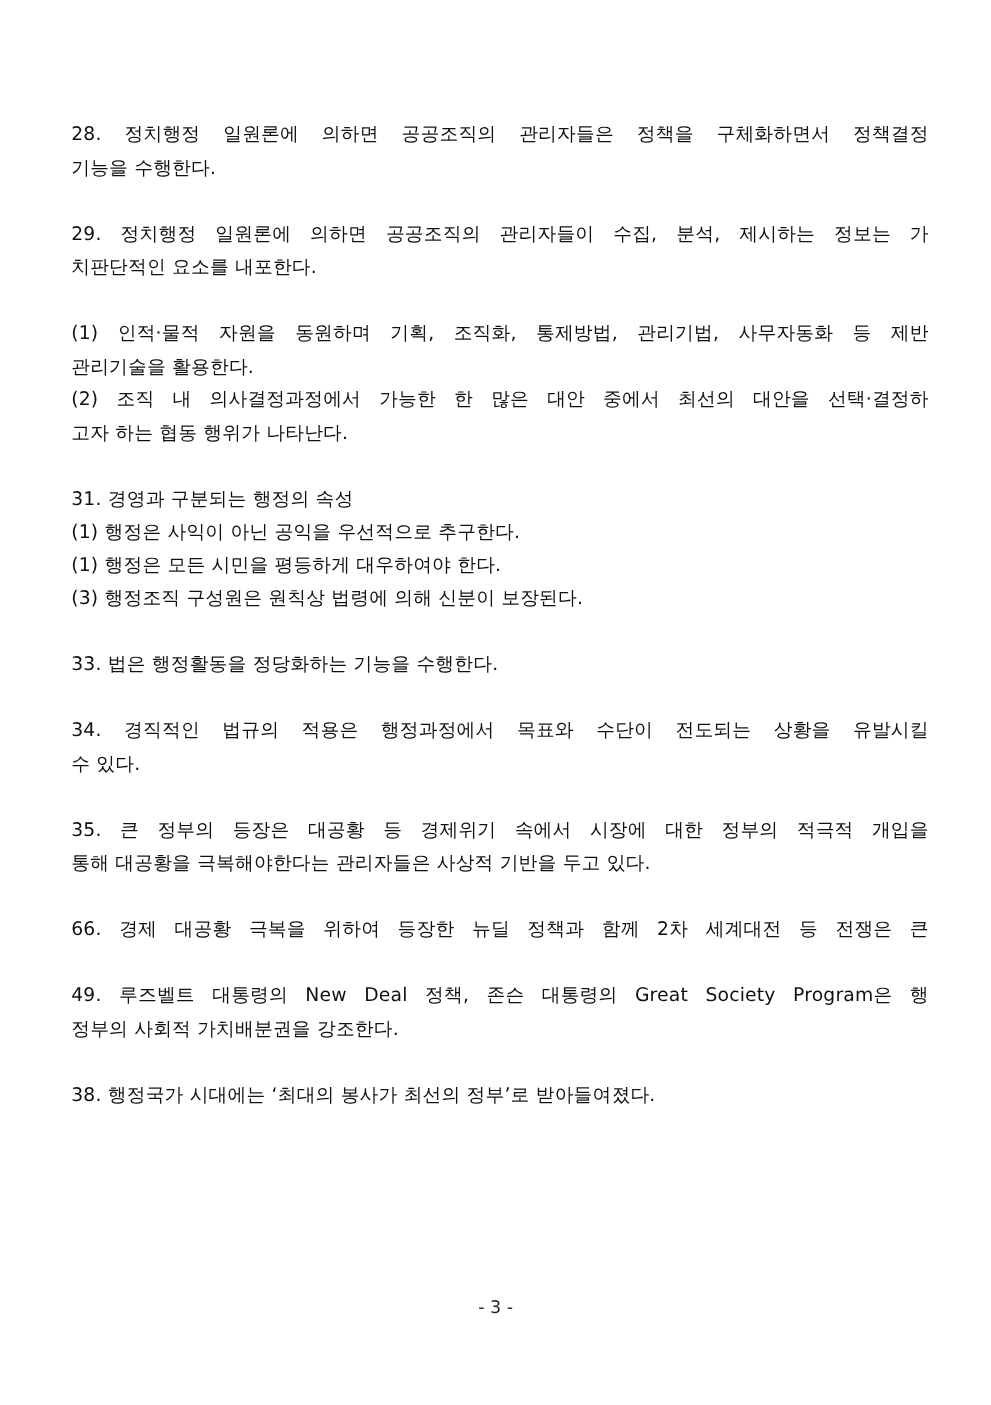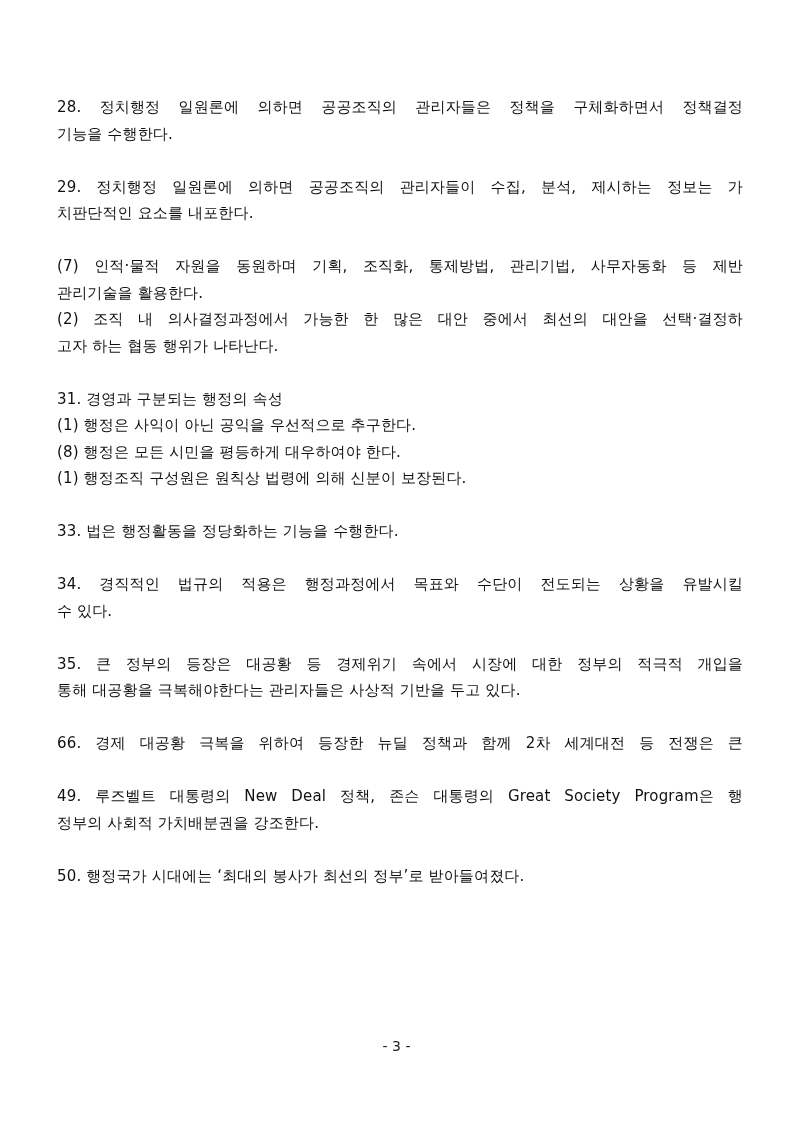--- a/index.html
+++ b/index.html
@@ -66,31 +66,31 @@
       <div class="line">28. 정치행정 일원론에 의하면 공공조직의 관리자들은 정책을 구체화하면서 정책결정</div>
       <div class="line last">기능을 수행한다.</div>
     </div>
 
     <div class="item">
       <div class="line">29. 정치행정 일원론에 의하면 공공조직의 관리자들이 수집, 분석, 제시하는 정보는 가</div>
       <div class="line last">치판단적인 요소를 내포한다.</div>
     </div>
 
     <div class="item">
-      <div class="line">(7) 인적·물적 자원을 동원하며 기획, 조직화, 통제방법, 관리기법, 사무자동화 등 제반</div>
+      <div class="line">(1) 인적·물적 자원을 동원하며 기획, 조직화, 통제방법, 관리기법, 사무자동화 등 제반</div>
       <div class="line last">관리기술을 활용한다.</div>
       <div class="line">(2) 조직 내 의사결정과정에서 가능한 한 많은 대안 중에서 최선의 대안을 선택·결정하</div>
       <div class="line last">고자 하는 협동 행위가 나타난다.</div>
     </div>
 
     <div class="item">
       <div class="line last">31. 경영과 구분되는 행정의 속성</div>
       <div class="line last">(1) 행정은 사익이 아닌 공익을 우선적으로 추구한다.</div>
-      <div class="line last">(8) 행정은 모든 시민을 평등하게 대우하여야 한다.</div>
-      <div class="line last">(1) 행정조직 구성원은 원칙상 법령에 의해 신분이 보장된다.</div>
+      <div class="line last">(1) 행정은 모든 시민을 평등하게 대우하여야 한다.</div>
+      <div class="line last">(3) 행정조직 구성원은 원칙상 법령에 의해 신분이 보장된다.</div>
     </div>
 
 
     <div class="item">
       <div class="line last">33. 법은 행정활동을 정당화하는 기능을 수행한다.</div>
     </div>
 
     <div class="item">
       <div class="line">34. 경직적인 법규의 적용은 행정과정에서 목표와 수단이 전도되는 상황을 유발시킬</div>
       <div class="line last">수 있다.</div>
@@ -104,19 +104,19 @@
     <div class="item">
       <div class="line">66. 경제 대공황 극복을 위하여 등장한 뉴딜 정책과 함께 2차 세계대전 등 전쟁은 큰</div>
     </div>
 
     <div class="item">
       <div class="line">49. 루즈벨트 대통령의 New Deal 정책, 존슨 대통령의 Great Society Program은 행</div>
       <div class="line last">정부의 사회적 가치배분권을 강조한다.</div>
     </div>
 
     <div class="item">
-      <div class="line last">50. 행정국가 시대에는 ‘최대의 봉사가 최선의 정부’로 받아들여졌다.</div>
+      <div class="line last">38. 행정국가 시대에는 ‘최대의 봉사가 최선의 정부’로 받아들여졌다.</div>
     </div>
 
   </div>
 
   <div class="page-number">- 3 -</div>
 </div>
 
 </body></html>

